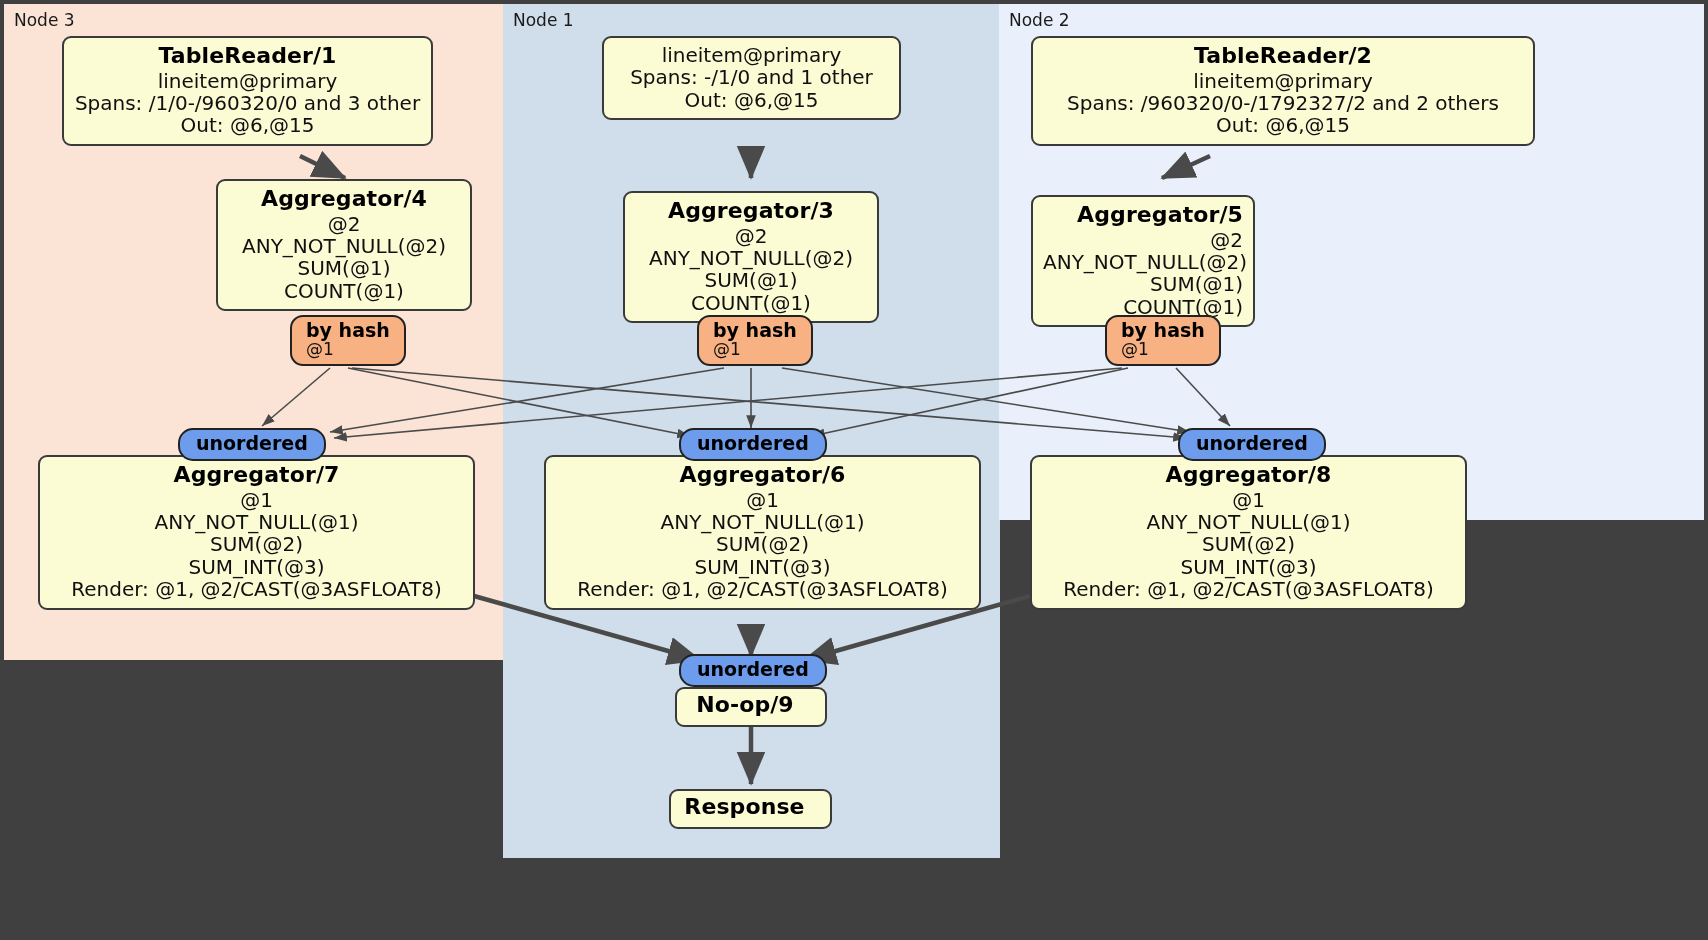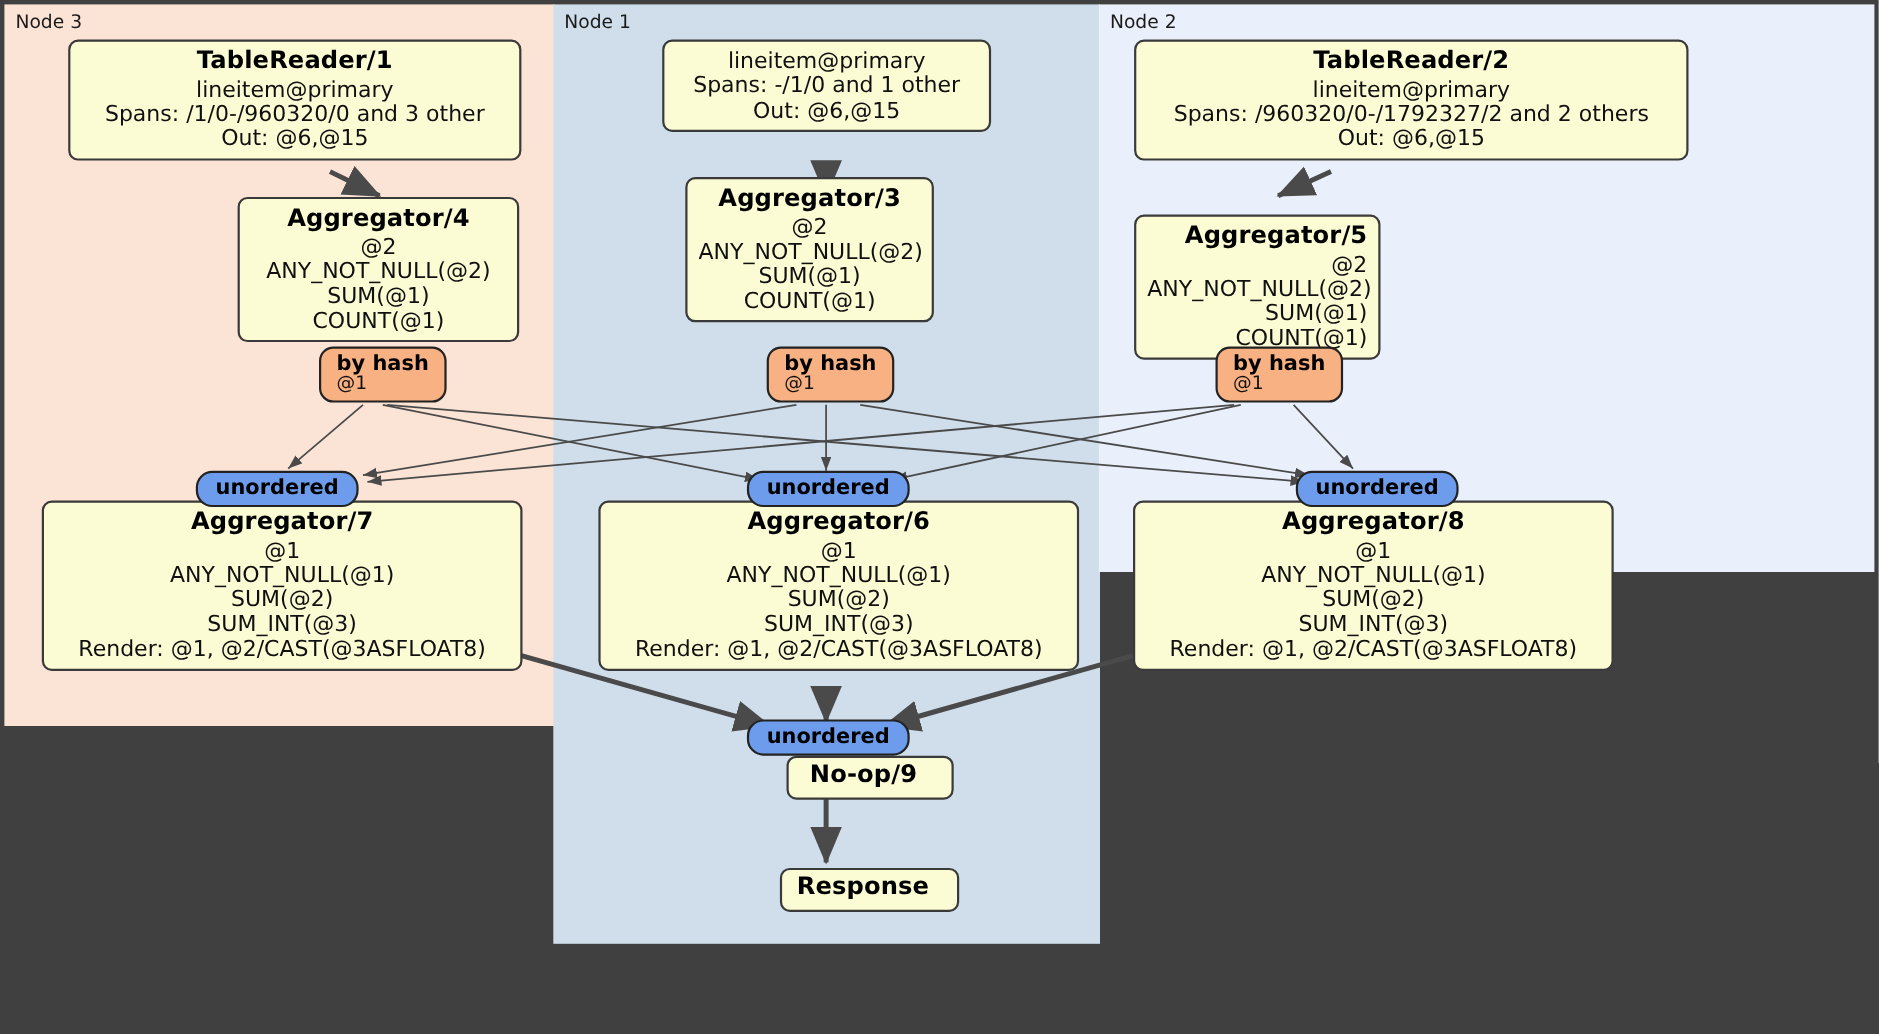--- a/index.html
+++ b/index.html
@@ -51,21 +51,20 @@
     margin-bottom: 1px;
   }
   .proc-line {
     display: block;
     font-size: 20px;
     color: #101010;
     white-space: nowrap;
   }
   .proc-box.compact {
     padding: 4px 16px 6px 4px;
-    margin-left: 40px;
   }
   
   .badge {
     position: absolute;
     box-sizing: border-box;
     border: 2px solid #222;
     text-align: left;
     z-index: 8;
     line-height: 1.05;
     white-space: nowrap;
@@ -148,21 +147,21 @@
     <path d="M1128,368 L812,436" stroke="#4a4a4a" stroke-width="1.6" fill="none" marker-end="url(#ah-thin)"></path>
     <path d="M1176,368 L1230,426" stroke="#4a4a4a" stroke-width="1.6" fill="none" marker-end="url(#ah-thin)"></path>
 
     <path d="M474,596 L700,660" stroke="#4a4a4a" stroke-width="4.5" fill="none" marker-end="url(#ah)"></path>
     <path d="M751,624 L751,656" stroke="#4a4a4a" stroke-width="4.5" fill="none" marker-end="url(#ah)"></path>
     <path d="M1030,596 L804,660" stroke="#4a4a4a" stroke-width="4.5" fill="none" marker-end="url(#ah)"></path>
 
     <path d="M751,722 L751,784" stroke="#4a4a4a" stroke-width="4.5" fill="none" marker-end="url(#ah)"></path>
   </svg>
 
-  <div class="proc-box" style="left:62px; top:36px; width:412px;text-align:center;">
+  <div class="proc-box" style="left:62px; top:36px; width:371px;text-align:center;">
     <span class="proc-title">TableReader/1</span>
     <span class="proc-line">lineitem@primary</span>
     <span class="proc-line">Spans: /1/0-/960320/0 and 3 other</span>
     <span class="proc-line">Out: @6,@15</span>
   </div>
 
   <div class="proc-box" style="left:602px; top:36px; width:299px;">
     <span class="proc-line">lineitem@primary</span>
     <span class="proc-line">Spans: -/1/0 and 1 other</span>
     <span class="proc-line">Out: @6,@15</span>
@@ -176,21 +175,21 @@
   </div>
 
   <div class="proc-box" style="left:216px; top:179px; width:256px;">
     <span class="proc-title">Aggregator/4</span>
     <span class="proc-line">@2</span>
     <span class="proc-line">ANY_NOT_NULL(@2)</span>
     <span class="proc-line">SUM(@1)</span>
     <span class="proc-line">COUNT(@1)</span>
   </div>
 
-  <div class="proc-box" style="left:623px; top:161px; width:226px;">
+  <div class="proc-box" style="left:623px; top:191px; width:256px;">
     <span class="proc-title">Aggregator/3</span>
     <span class="proc-line">@2</span>
     <span class="proc-line">ANY_NOT_NULL(@2)</span>
     <span class="proc-line">SUM(@1)</span>
     <span class="proc-line">COUNT(@1)</span>
   </div>
 
   <div class="proc-box" style="left:1031px; top:195px; width:224px;text-align:right;">
     <span class="proc-title">Aggregator/5</span>
     <span class="proc-line">@2</span>

